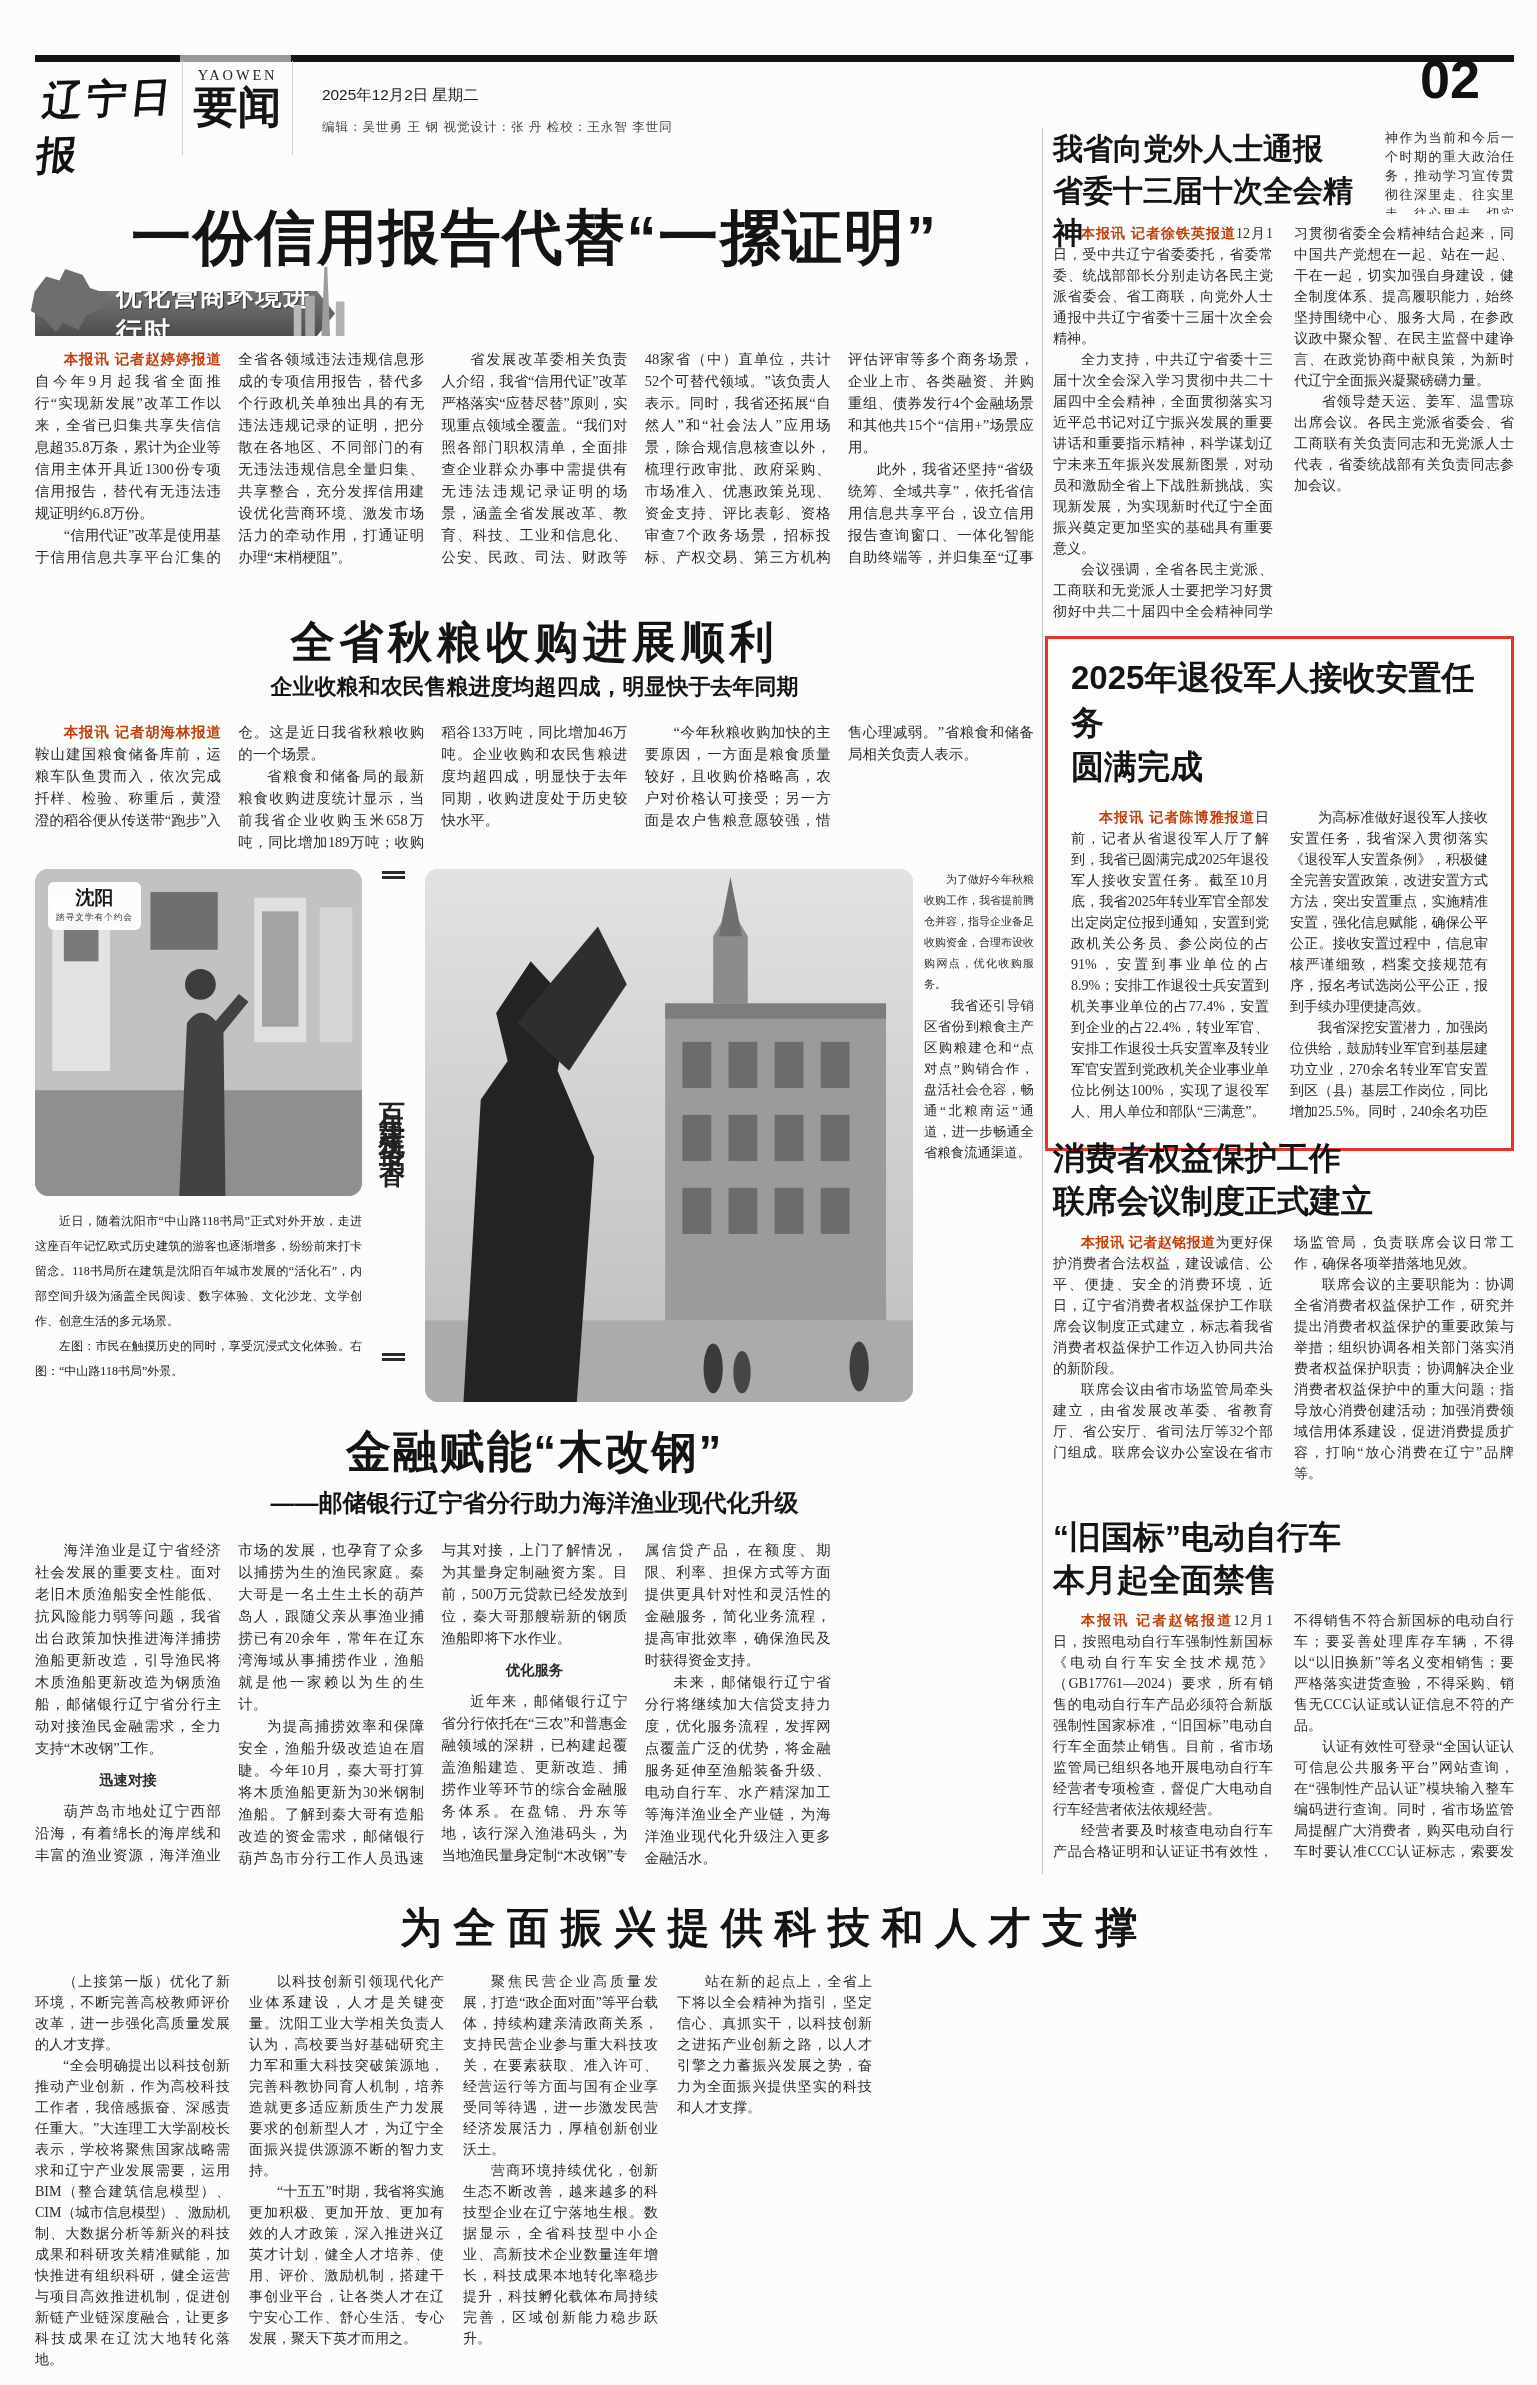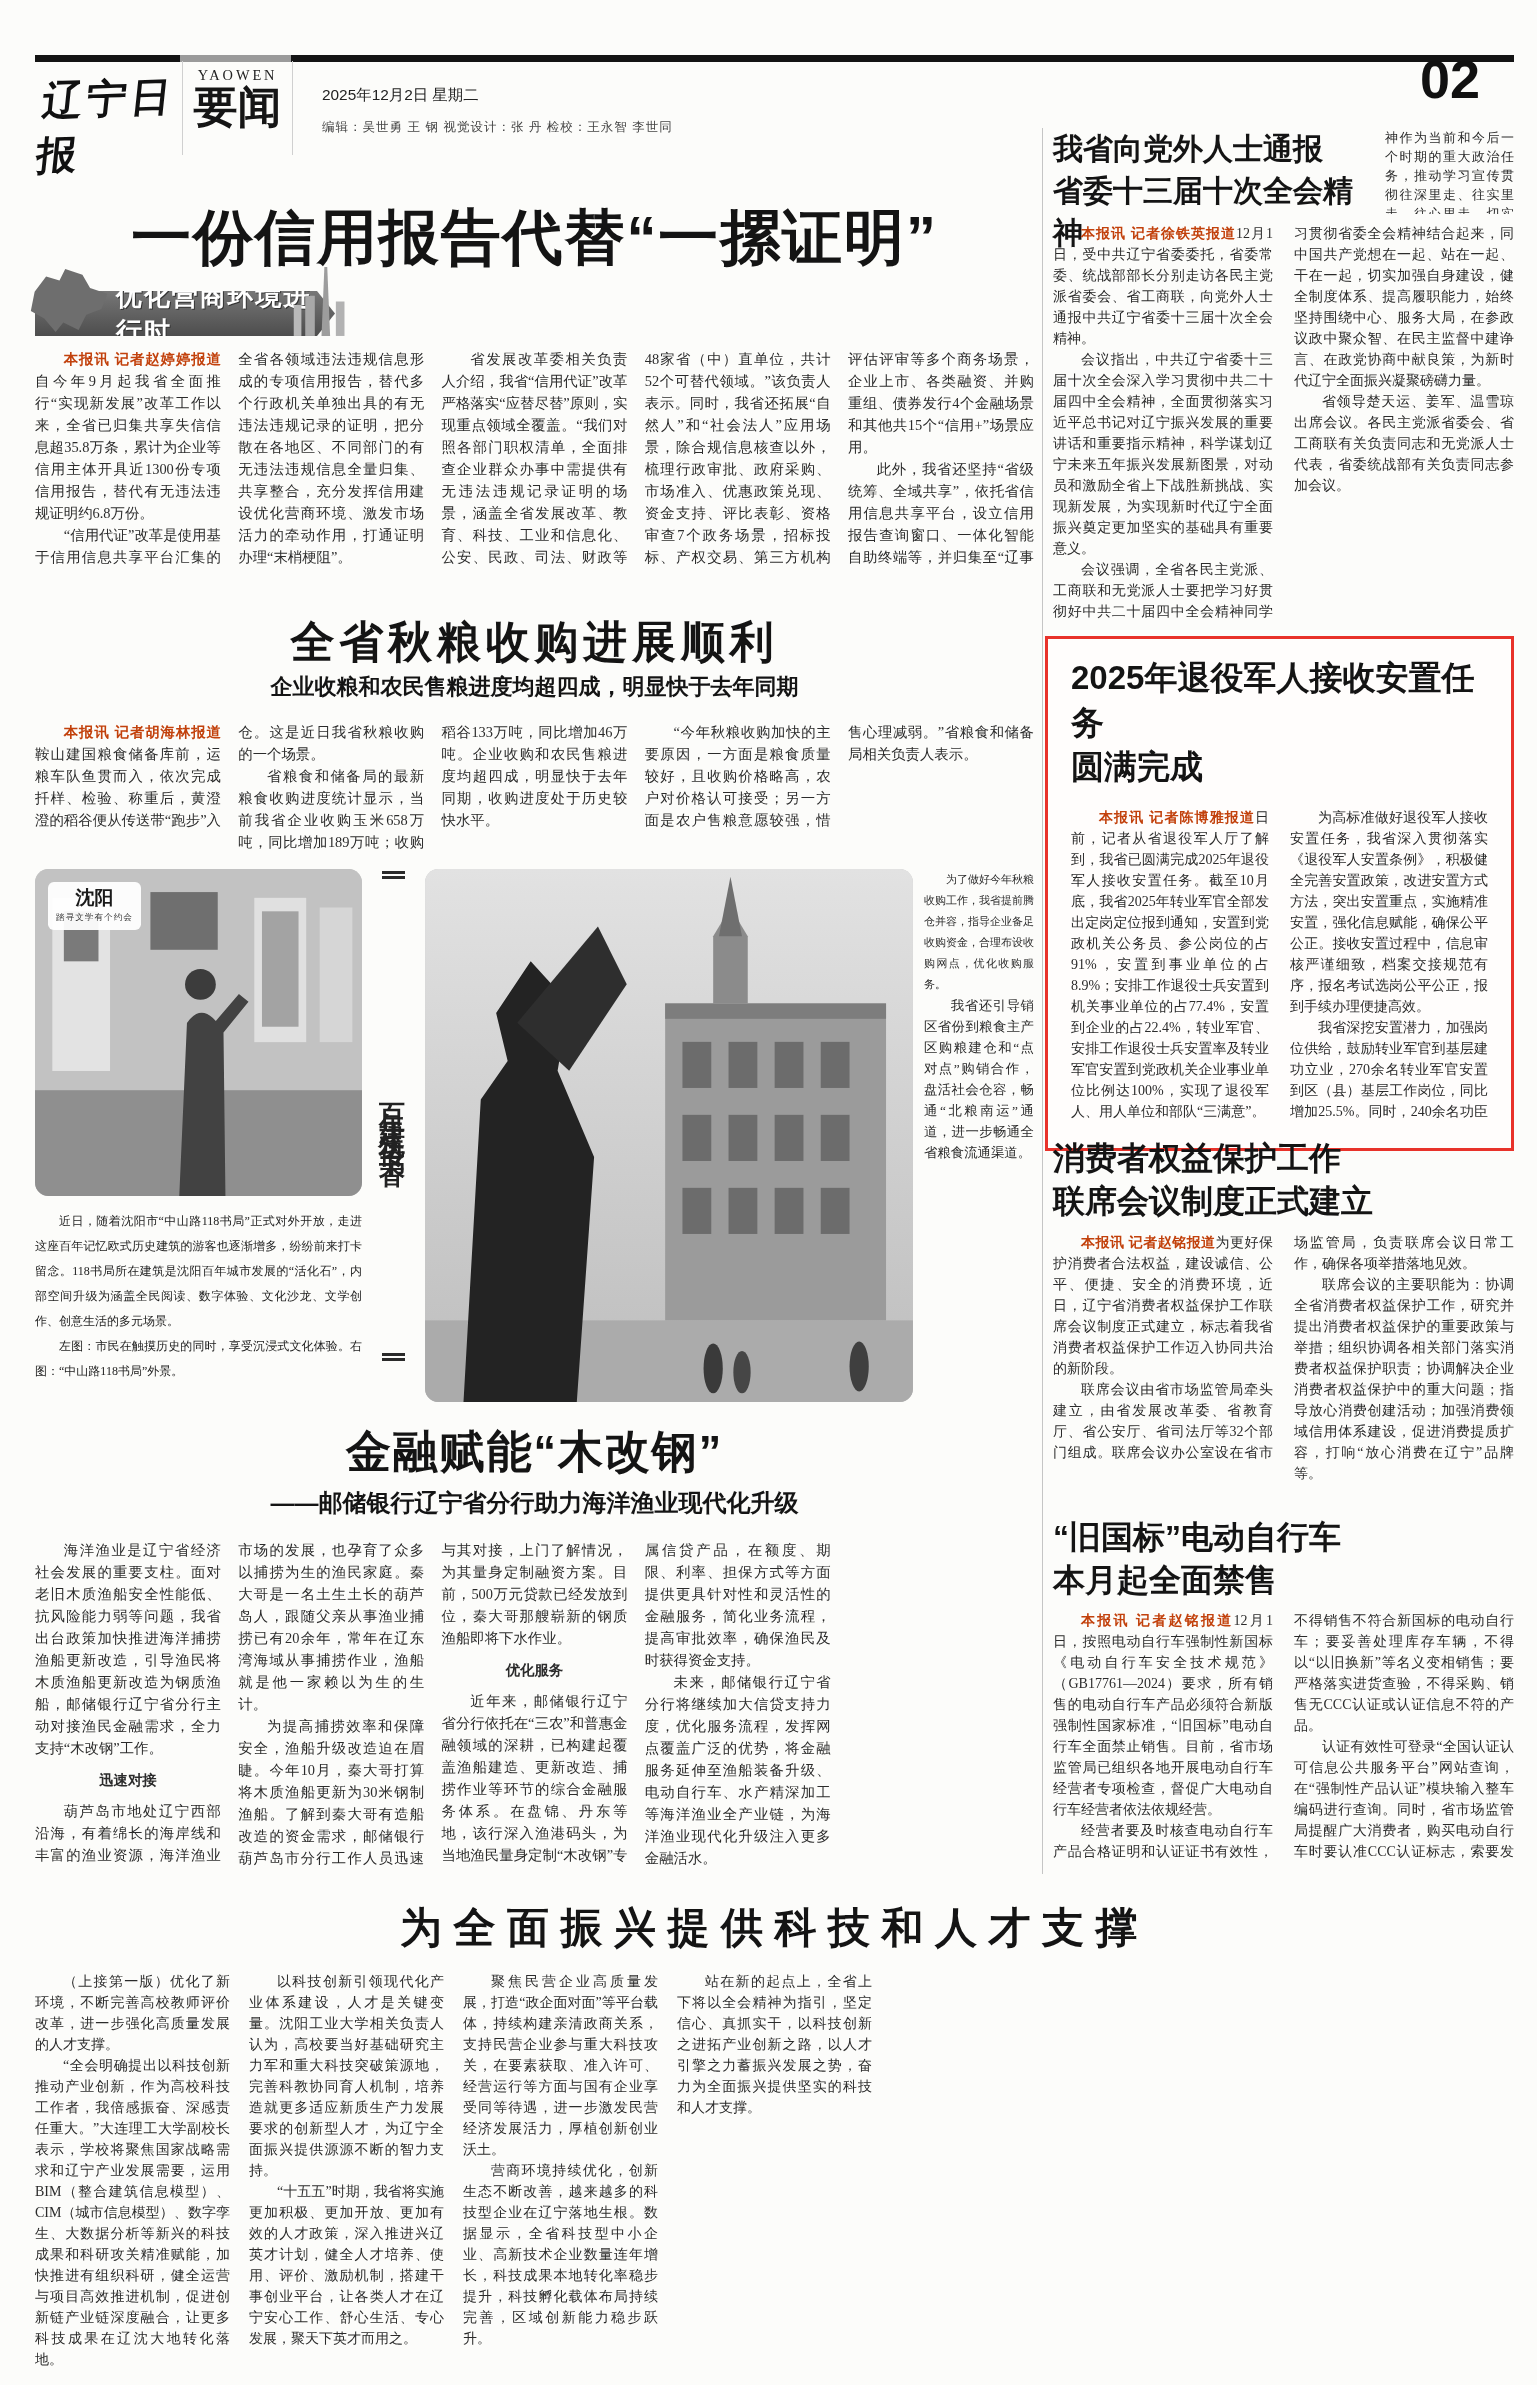--- a/index.html
+++ b/index.html
@@ -97,21 +97,21 @@
   </div>
 
   <div class="abs h-sans" style="left:1053px;top:128px;width:327px;font-size:30px;line-height:1.4;">
     <div>我省向党外人士通报</div>
     <div>省委十三届十次全会精神</div>
   </div>
   <div class="abs" style="left:1385px;top:128px;width:129px;height:86px;overflow:hidden;font-size:13px;line-height:19px;text-align:justify;color:#2b2b2b;">神作为当前和今后一个时期的重大政治任务，推动学习宣传贯彻往深里走、往实里走、往心里走，切实把思想和行动统一到全会精神上来。</div>
 
   <div class="abs body-cols small" style="left:1053px;top:223px;width:461px;height:407px;column-count:2;column-gap:21px;">
     <p><b class="byline">本报讯  记者徐铁英报道</b><span>12月1日，受中共辽宁省委委托，省委常委、统战部部长分别走访各民主党派省委会、省工商联，向党外人士通报中共辽宁省委十三届十次全会精神。</span></p>
-    <p>会议指出，中共辽宁省委十三届十次全会深入学习贯彻中共二十届四中全会精神，全面贯彻落实习近平总书记对辽宁振兴发展的重要讲话和重要指示精神，科学谋划辽宁未来五年振兴发展新图景，对动员和激励全省上下战胜新挑战、实现新发展，为实现新时代辽宁全面振兴奠定更加坚实的基础具有重要意义。</p>
+    <p>全力支持，中共辽宁省委十三届十次全会深入学习贯彻中共二十届四中全会精神，全面贯彻落实习近平总书记对辽宁振兴发展的重要讲话和重要指示精神，科学谋划辽宁未来五年振兴发展新图景，对动员和激励全省上下战胜新挑战、实现新发展，为实现新时代辽宁全面振兴奠定更加坚实的基础具有重要意义。</p>
     <p>会议强调，全省各民主党派、工商联和无党派人士要把学习好贯彻好中共二十届四中全会精神同学习贯彻省委全会精神结合起来，同中国共产党想在一起、站在一起、干在一起，切实加强自身建设，健全制度体系、提高履职能力，始终坚持围绕中心、服务大局，在参政议政中聚众智、在民主监督中建诤言、在政党协商中献良策，为新时代辽宁全面振兴凝聚磅礴力量。</p>
     <p>省领导楚天运、姜军、温雪琼出席会议。各民主党派省委会、省工商联有关负责同志和无党派人士代表，省委统战部有关负责同志参加会议。</p>
   </div>
 
   <div class="abs redbox" style="left:1045px;top:636px;width:469px;height:515px;box-sizing:border-box;padding:17.3px 23px;">
     <div class="h-sans" style="font-size:33px;line-height:1.35;">
       <div>2025年退役军人接收安置任务</div>
       <div>圆满完成</div>
     </div>
     <div class="body-cols small" style="width:100%;height:317px;column-count:2;column-gap:21px;margin-top:17.3px;">
@@ -234,21 +234,21 @@
   <div class="abs body-cols small" style="left:1053px;top:1610px;width:461px;height:263px;column-count:2;column-gap:21px;">
     <p><b class="byline">本报讯  记者赵铭报道</b><span>12月1日，按照电动自行车强制性新国标《电动自行车安全技术规范》（GB17761—2024）要求，所有销售的电动自行车产品必须符合新版强制性国家标准，“旧国标”电动自行车全面禁止销售。目前，省市场监管局已组织各地开展电动自行车经营者专项检查，督促广大电动自行车经营者依法依规经营。</span></p>
     <p>经营者要及时核查电动自行车产品合格证明和认证证书有效性，不得销售不符合新国标的电动自行车；要妥善处理库存车辆，不得以“以旧换新”等名义变相销售；要严格落实进货查验，不得采购、销售无CCC认证或认证信息不符的产品。</p>
     <p>认证有效性可登录“全国认证认可信息公共服务平台”网站查询，在“强制性产品认证”模块输入整车编码进行查询。同时，省市场监管局提醒广大消费者，购买电动自行车时要认准CCC认证标志，索要发票等购车凭证，切勿购买、使用不符合新国标的电动自行车。</p>
   </div>
 
   <div class="abs h-serif center" style="left:35px;top:1900px;width:1479px;font-size:42px;letter-spacing:11.5px;">为全面振兴提供科技和人才支撑</div>
 
   <div class="abs body-cols small" style="left:35px;top:1971px;width:1479px;height:402px;column-count:7;column-gap:19px;">
     <p>（上接第一版）优化了新环境，不断完善高校教师评价改革，进一步强化高质量发展的人才支撑。</p>
-    <p>“全会明确提出以科技创新推动产业创新，作为高校科技工作者，我倍感振奋、深感责任重大。”大连理工大学副校长表示，学校将聚焦国家战略需求和辽宁产业发展需要，运用BIM（整合建筑信息模型）、CIM（城市信息模型）、数字孪生、大数据分析等新兴的科技成果和科研攻关精准赋能，加快推进有组织科研，健全运营与项目高效推进机制，促进创新链产业链深度融合，让更多科技成果在辽沈大地转化落地。</p>
+    <p>“全会明确提出以科技创新推动产业创新，作为高校科技工作者，我倍感振奋、深感责任重大。”大连理工大学副校长表示，学校将聚焦国家战略需求和辽宁产业发展需要，运用BIM（整合建筑信息模型）、CIM（城市信息模型）、激励机制、大数据分析等新兴的科技成果和科研攻关精准赋能，加快推进有组织科研，健全运营与项目高效推进机制，促进创新链产业链深度融合，让更多科技成果在辽沈大地转化落地。</p>
     <p>以科技创新引领现代化产业体系建设，人才是关键变量。沈阳工业大学相关负责人认为，高校要当好基础研究主力军和重大科技突破策源地，完善科教协同育人机制，培养造就更多适应新质生产力发展要求的创新型人才，为辽宁全面振兴提供源源不断的智力支持。</p>
     <p>“十五五”时期，我省将实施更加积极、更加开放、更加有效的人才政策，深入推进兴辽英才计划，健全人才培养、使用、评价、激励机制，搭建干事创业平台，让各类人才在辽宁安心工作、舒心生活、专心发展，聚天下英才而用之。</p>
     <p>聚焦民营企业高质量发展，打造“政企面对面”等平台载体，持续构建亲清政商关系，支持民营企业参与重大科技攻关，在要素获取、准入许可、经营运行等方面与国有企业享受同等待遇，进一步激发民营经济发展活力，厚植创新创业沃土。</p>
     <p>营商环境持续优化，创新生态不断改善，越来越多的科技型企业在辽宁落地生根。数据显示，全省科技型中小企业、高新技术企业数量连年增长，科技成果本地转化率稳步提升，科技孵化载体布局持续完善，区域创新能力稳步跃升。</p>
     <p>站在新的起点上，全省上下将以全会精神为指引，坚定信心、真抓实干，以科技创新之进拓产业创新之路，以人才引擎之力蓄振兴发展之势，奋力为全面振兴提供坚实的科技和人才支撑。</p>
   </div>
 
 </div>
 
 

